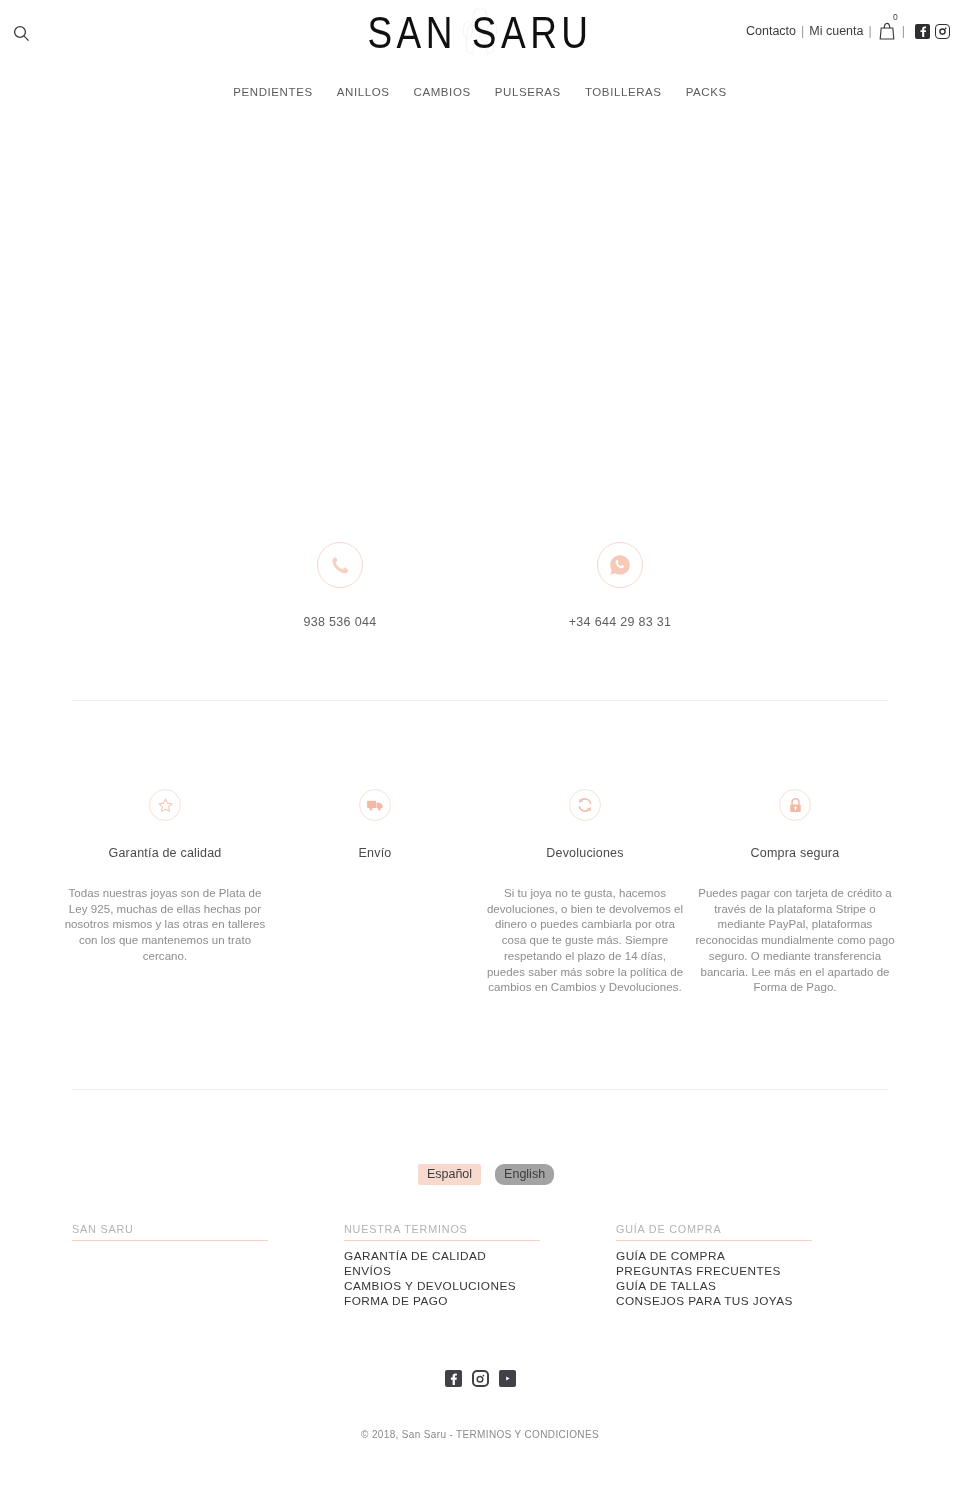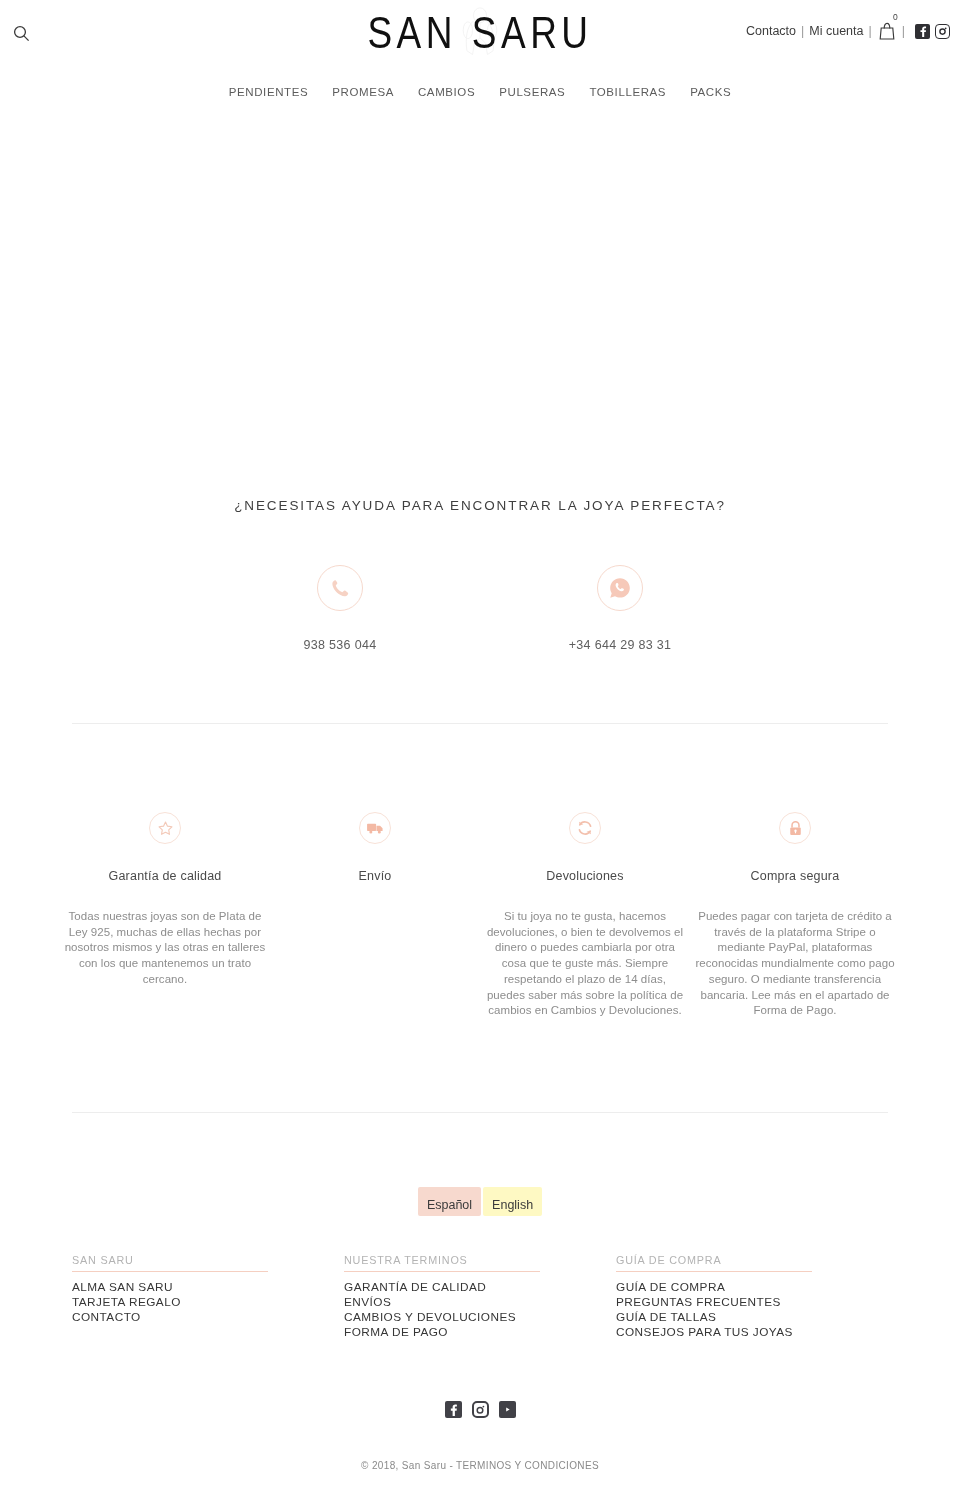--- a/index.html
+++ b/index.html
@@ -231,28 +231,29 @@
 
   
   .lang-row {
     display: flex;
     justify-content: center;
     gap: 2px;
     padding-top: 74px;
   }
   .lang-btn {
     font-size: 12.5px;
-    padding: 12px 9px 5px 9px;
+    padding: 4px 9px 5px 9px;
     border-radius: 2px;
     color: #3b3b3b;
     cursor: pointer;
     line-height: 1;
+    margin-left: 12px;
   }
   .lang-btn.active { background: #f7d9ce; }
-  .lang-btn.inactive { background: #fef9c3; }
+  .lang-btn.inactive { background: #a3a3a3; border-radius: 9px; }
 
   
   .footer-cols {
     display: flex;
     justify-content: center;
     padding-top: 38px;
   }
   .fcol { width: 272px; padding-right: 18px; }
   .fcol-head {
     font-size: 10.8px;
@@ -364,31 +365,30 @@
       <svg width="11" height="11" viewBox="0 0 11 11" fill="none">
         <circle cx="5.5" cy="5.6" r="2.6" stroke="#2f2f33" stroke-width="1.4"></circle>
         <circle cx="8.7" cy="2.3" r="0.85" fill="#2f2f33"></circle>
       </svg>
     </span>
   </div>
 </div>
 
 <nav class="nav">
   <a href="#">PENDIENTES</a>
-  <a href="#">PROMESA</a>
+  <a href="#">ANILLOS</a>
   <a href="#">CAMBIOS</a>
   <a href="#">PULSERAS</a>
   <a href="#">TOBILLERAS</a>
   <a href="#">PACKS</a>
 </nav>
 
 <div class="hero-blank"></div>
 
 <section class="help-section">
-  <h2 class="help-title">¿NECESITAS AYUDA PARA ENCONTRAR LA JOYA PERFECTA?</h2>
 
   <div class="contact-row">
 
     <div class="contact-col">
       <div class="contact-icon">
         <svg width="24" height="24" viewBox="0 0 24 24">
           <path d="M7.2 4.2 C6.2 4.2 4.6 5.6 4.4 7.2 C4.1 10 6.4 14 8.6 16.2 C10.8 18.4 14.8 20.5 17.2 20.2 C18.8 20 20.2 18.4 20.2 17.4 C20.2 16.8 17.4 14.6 16.6 14.6 C15.9 14.6 15 16.2 14.3 16.2 C13.4 16.2 11.4 14.8 10.2 13.6 C9 12.4 7.8 10.4 7.8 9.6 C7.8 8.9 9.4 8 9.4 7.3 C9.4 6.5 7.8 4.2 7.2 4.2 Z" fill="#f6d2c4"></path>
         </svg>
       </div>
       <div class="contact-label">938 536 044</div>
@@ -470,31 +470,20 @@
 
 <div class="lang-row">
   <span class="lang-btn active">Español</span>
   <span class="lang-btn inactive">English</span>
 </div>
 
 <div class="footer-cols">
 
   <div class="fcol">
     <div class="fcol-head">SAN SARU</div>
-    <ul>
-      <li>
-          <a href="#">ALMA SAN SARU</a>
-        </li>
-      <li>
-          <a href="#">TARJETA REGALO</a>
-        </li>
-      <li>
-          <a href="#">CONTACTO</a>
-        </li>
-    </ul>
   </div>
 
   <div class="fcol">
     <div class="fcol-head">NUESTRA TERMINOS</div>
     <ul>
       <li>
           <a href="#">GARANTÍA DE CALIDAD</a>
         </li>
       <li>
           <a href="#">ENVÍOS</a>

